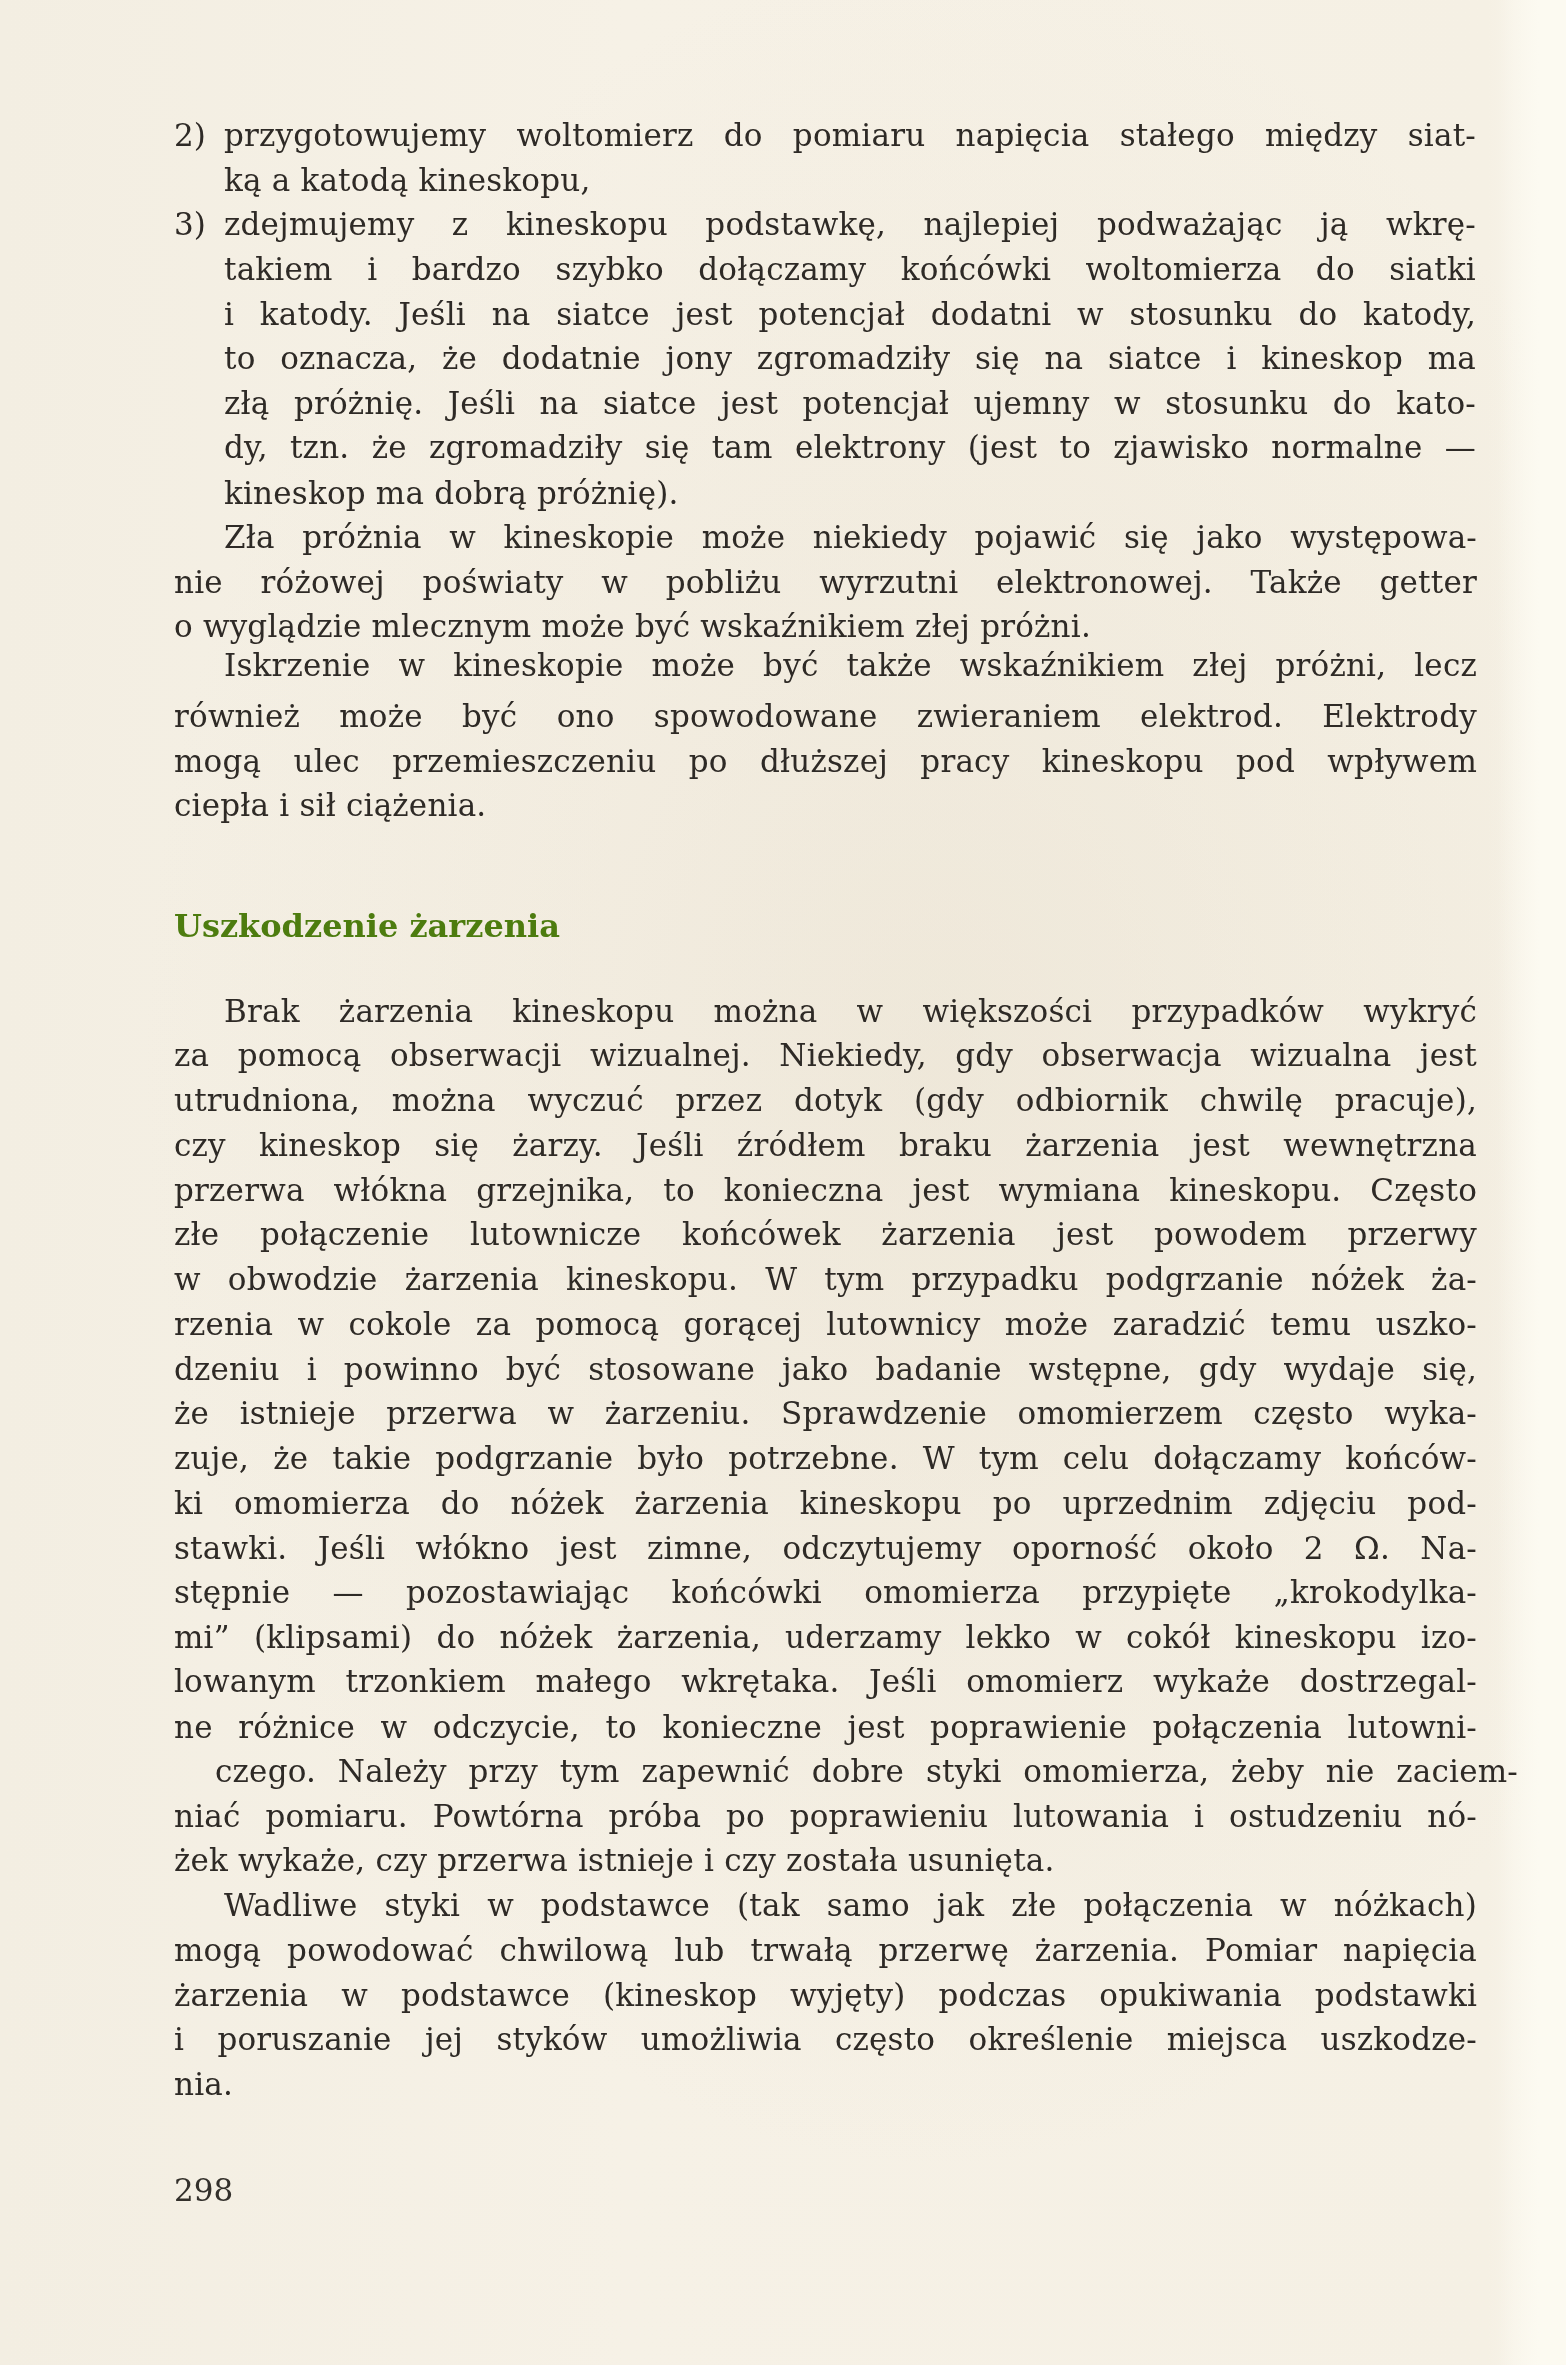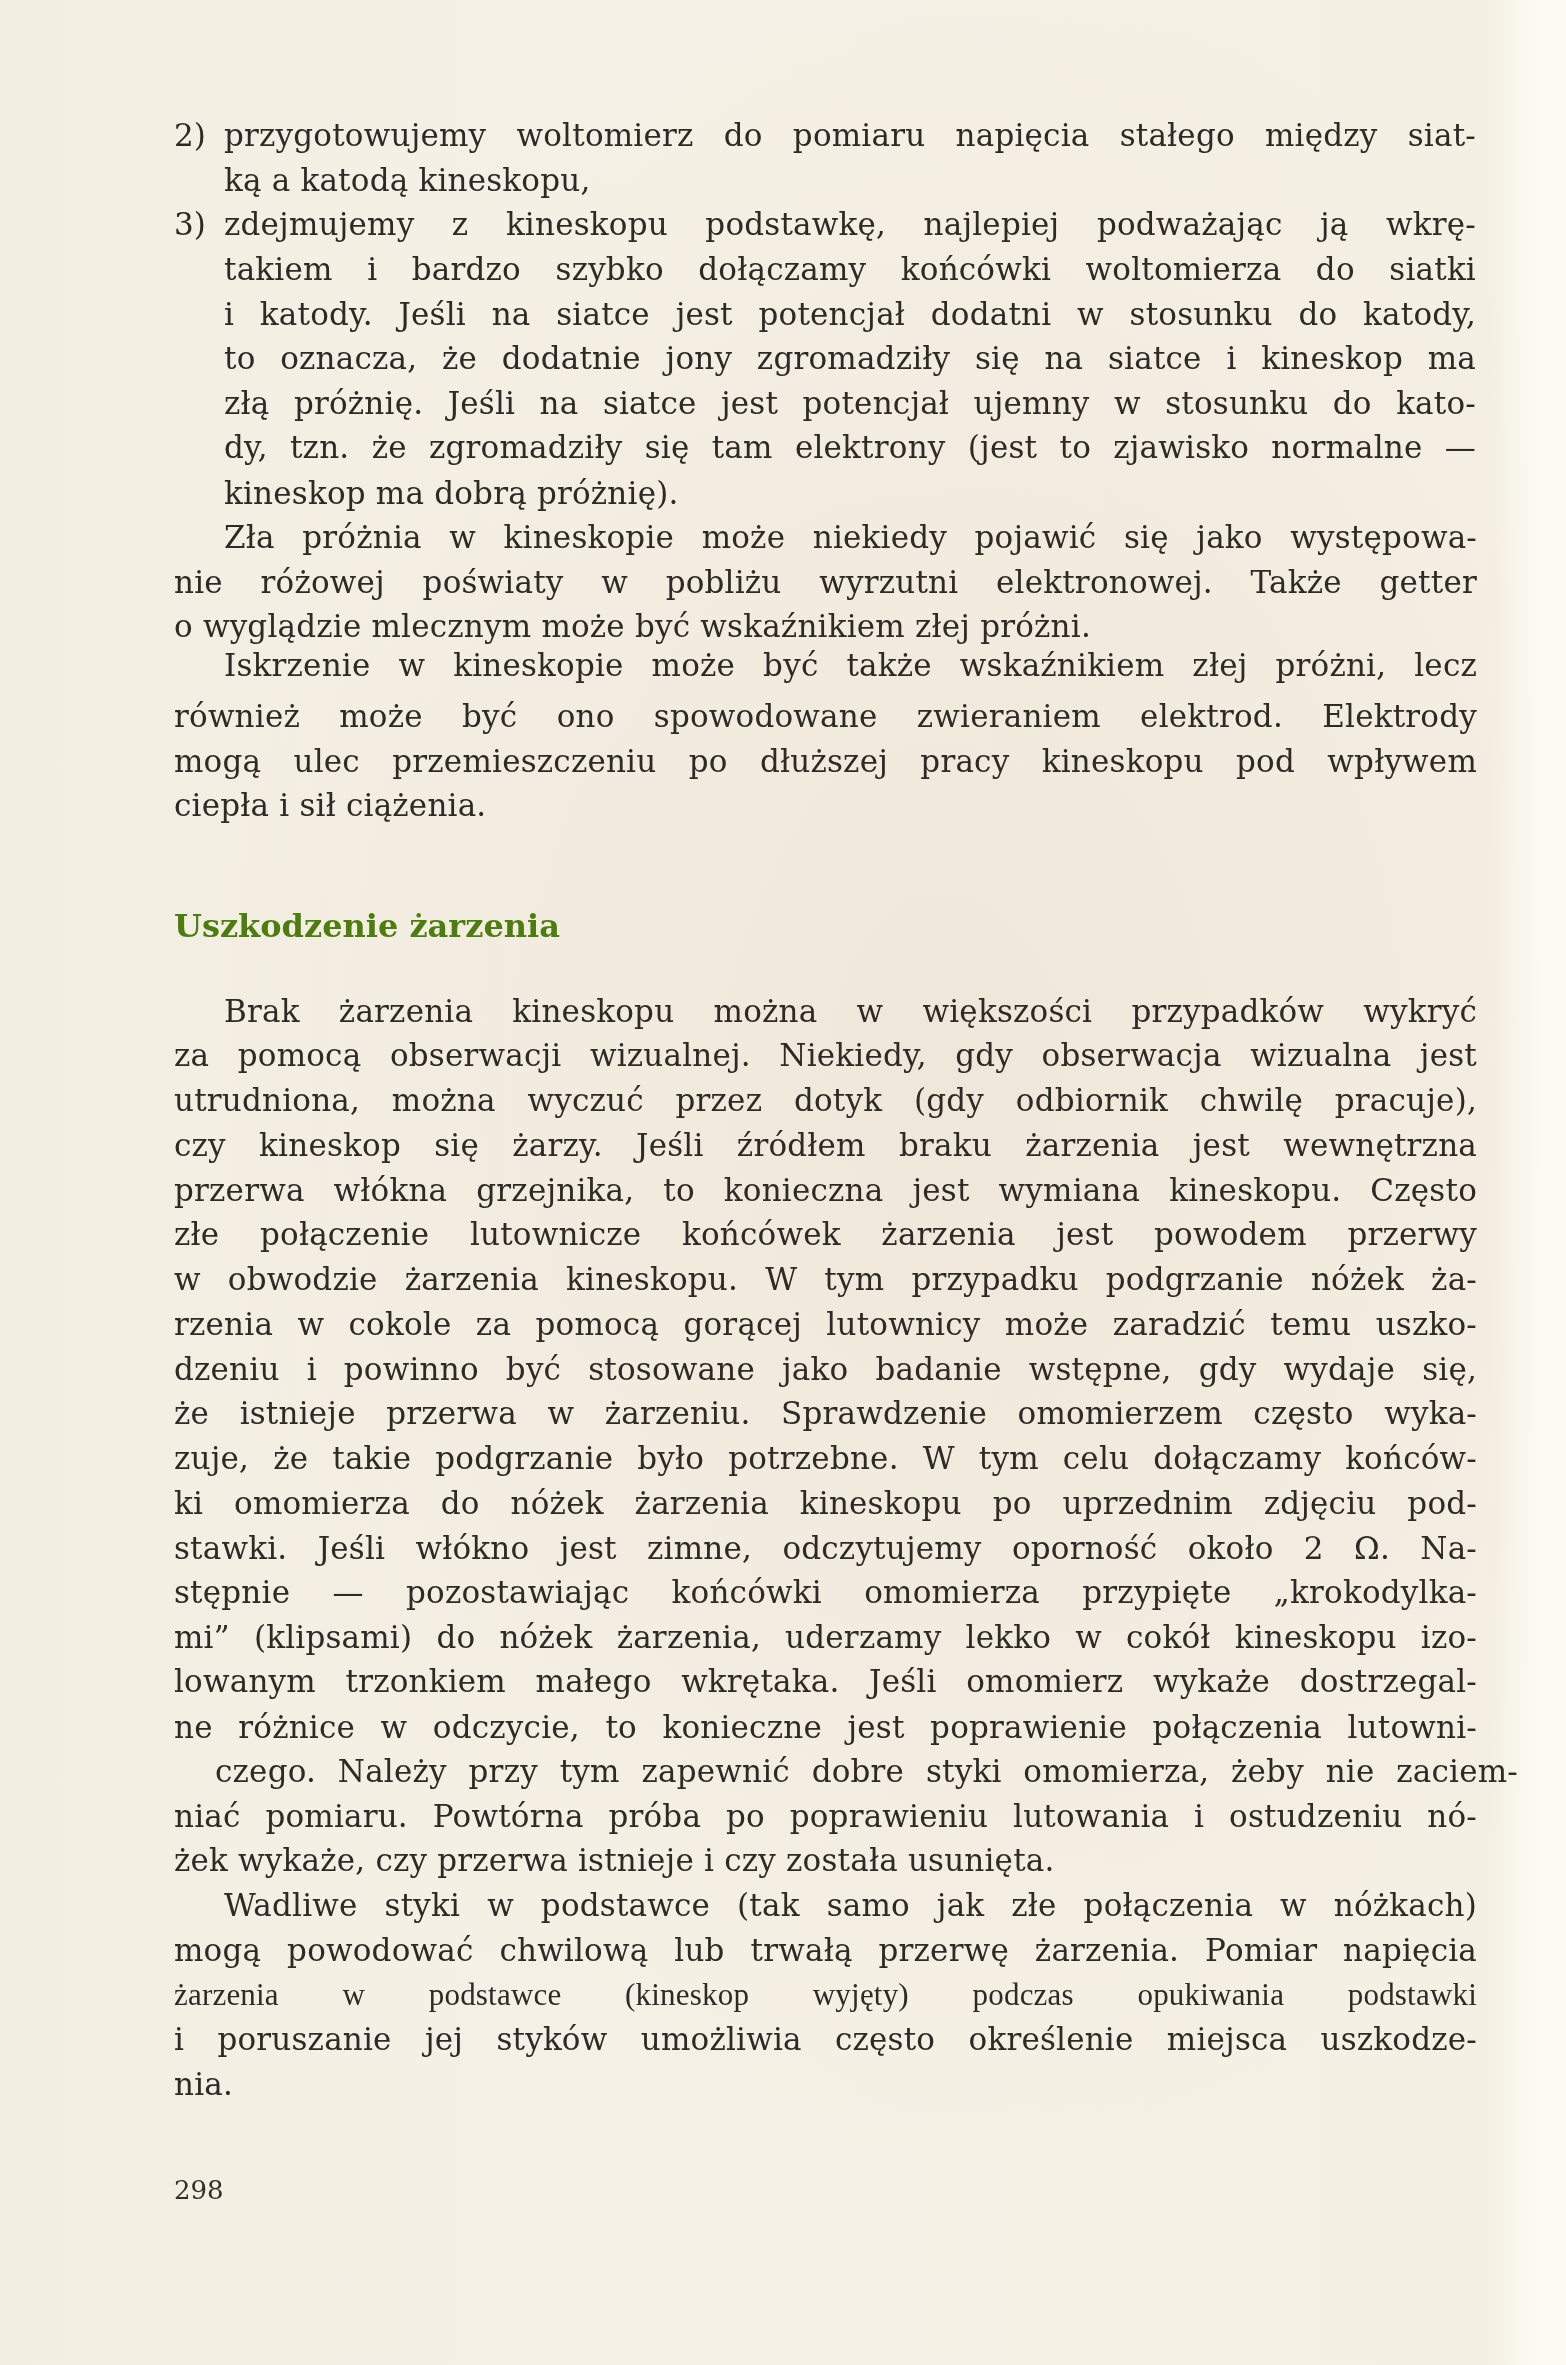--- a/index.html
+++ b/index.html
@@ -36,21 +36,21 @@
   .line.indent { text-indent: 50px; }
   .num {
     position: absolute; left: 174px; font-size: 31px; line-height: 42px; height: 42px;
   }
   .heading {
     position: absolute; left: 174px; top: 905px;
     font-size: 32px; line-height: 42px; font-weight: bold; color: #4d7c0f;
   }
   .page-number {
     position: absolute; left: 174px; top: 2169px;
-    font-size: 26px; line-height: 42px; color: #33302b; text-align: center;
+    font-size: 31px; line-height: 42px; color: #33302b; text-align: center;
   }
 </style>
 </head>
 <body>
 
 <div class="page"></div>
 <div class="right-edge"></div>
 
 <span class="num" style="top:114px">2)</span>
 <div class="line cont" style="top: 114px; white-space: normal; overflow: visible; font-size: 31px;">przygotowujemy woltomierz do pomiaru napięcia stałego między siat-</div>
@@ -92,18 +92,18 @@
 <div class="line" style="top: 1571px; white-space: normal; overflow: visible; font-size: 31px;">stępnie — pozostawiając końcówki omomierza przypięte „krokodylka-</div>
 <div class="line" style="top: 1616px; white-space: normal; overflow: visible; font-size: 31px;">mi” (klipsami) do nóżek żarzenia, uderzamy lekko w cokół kineskopu izo-</div>
 <div class="line" style="top: 1660px; white-space: normal; overflow: visible; font-size: 31px;">lowanym trzonkiem małego wkrętaka. Jeśli omomierz wykaże dostrzegal-</div>
 <div class="line" style="top: 1706px; white-space: normal; overflow: visible; font-size: 31px;">ne różnice w odczycie, to konieczne jest poprawienie połączenia lutowni-</div>
 <div class="line" style="top: 1750px; white-space: normal; overflow: visible; font-size: 31px; margin-left: 41px;">czego. Należy przy tym zapewnić dobre styki omomierza, żeby nie zaciem-</div>
 <div class="line" style="top: 1795px; white-space: normal; overflow: visible; font-size: 31px;">niać pomiaru. Powtórna próba po poprawieniu lutowania i ostudzeniu nó-</div>
 <div class="line last" style="top: 1839px; white-space: normal; overflow: visible; font-size: 31px;">żek wykaże, czy przerwa istnieje i czy została usunięta.</div>
 
 <div class="line indent" style="top: 1884px; white-space: normal; overflow: visible; font-size: 31px;">Wadliwe styki w podstawce (tak samo jak złe połączenia w nóżkach)</div>
 <div class="line" style="top: 1929px; white-space: normal; overflow: visible; font-size: 31px;">mogą powodować chwilową lub trwałą przerwę żarzenia. Pomiar napięcia</div>
-<div class="line" style="top: 1974px; white-space: normal; overflow: visible; font-size: 31px; font-family: Liberation Serif, serif;">żarzenia w podstawce (kineskop wyjęty) podczas opukiwania podstawki</div>
+<div class="line" style="top: 1974px; white-space: normal; overflow: visible; font-size: 31px;">żarzenia w podstawce (kineskop wyjęty) podczas opukiwania podstawki</div>
 <div class="line" style="top: 2018px; white-space: normal; overflow: visible; font-size: 31px;">i poruszanie jej styków umożliwia często określenie miejsca uszkodze-</div>
 <div class="line last" style="top: 2063px; white-space: normal; overflow: visible; font-size: 31px;">nia.</div>
 
 <div class="page-number">298</div>
 
 
 </body></html>

